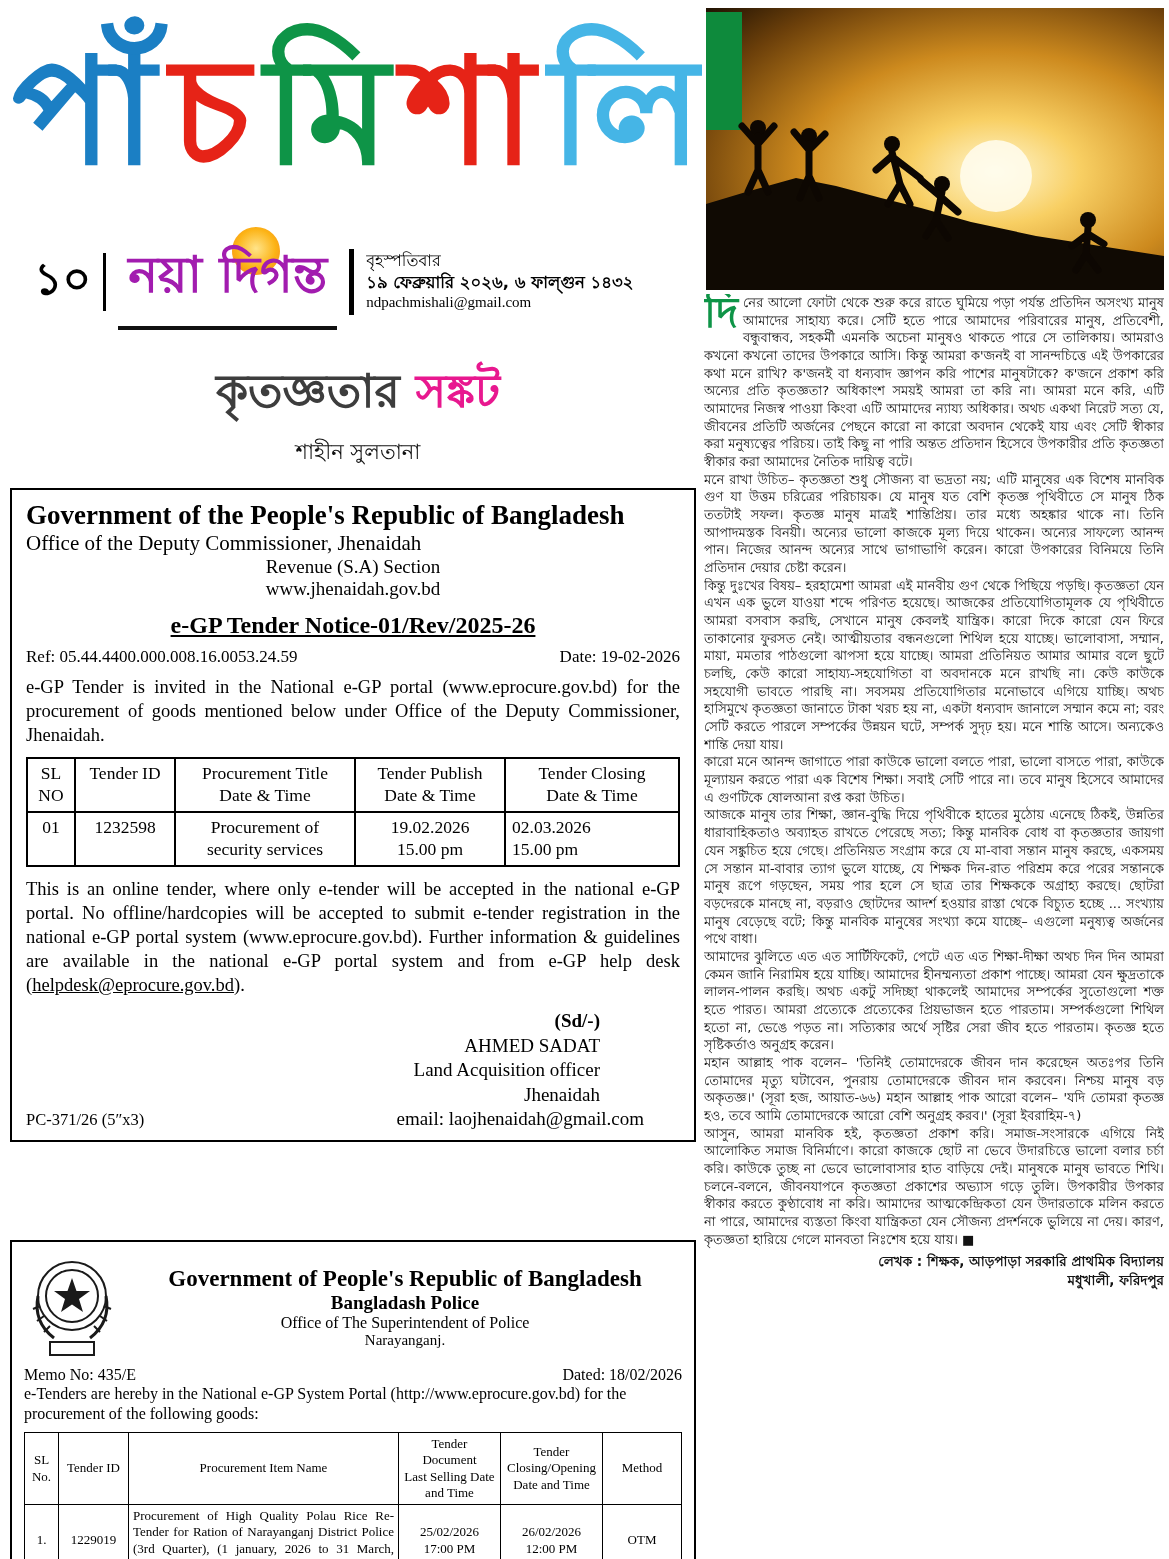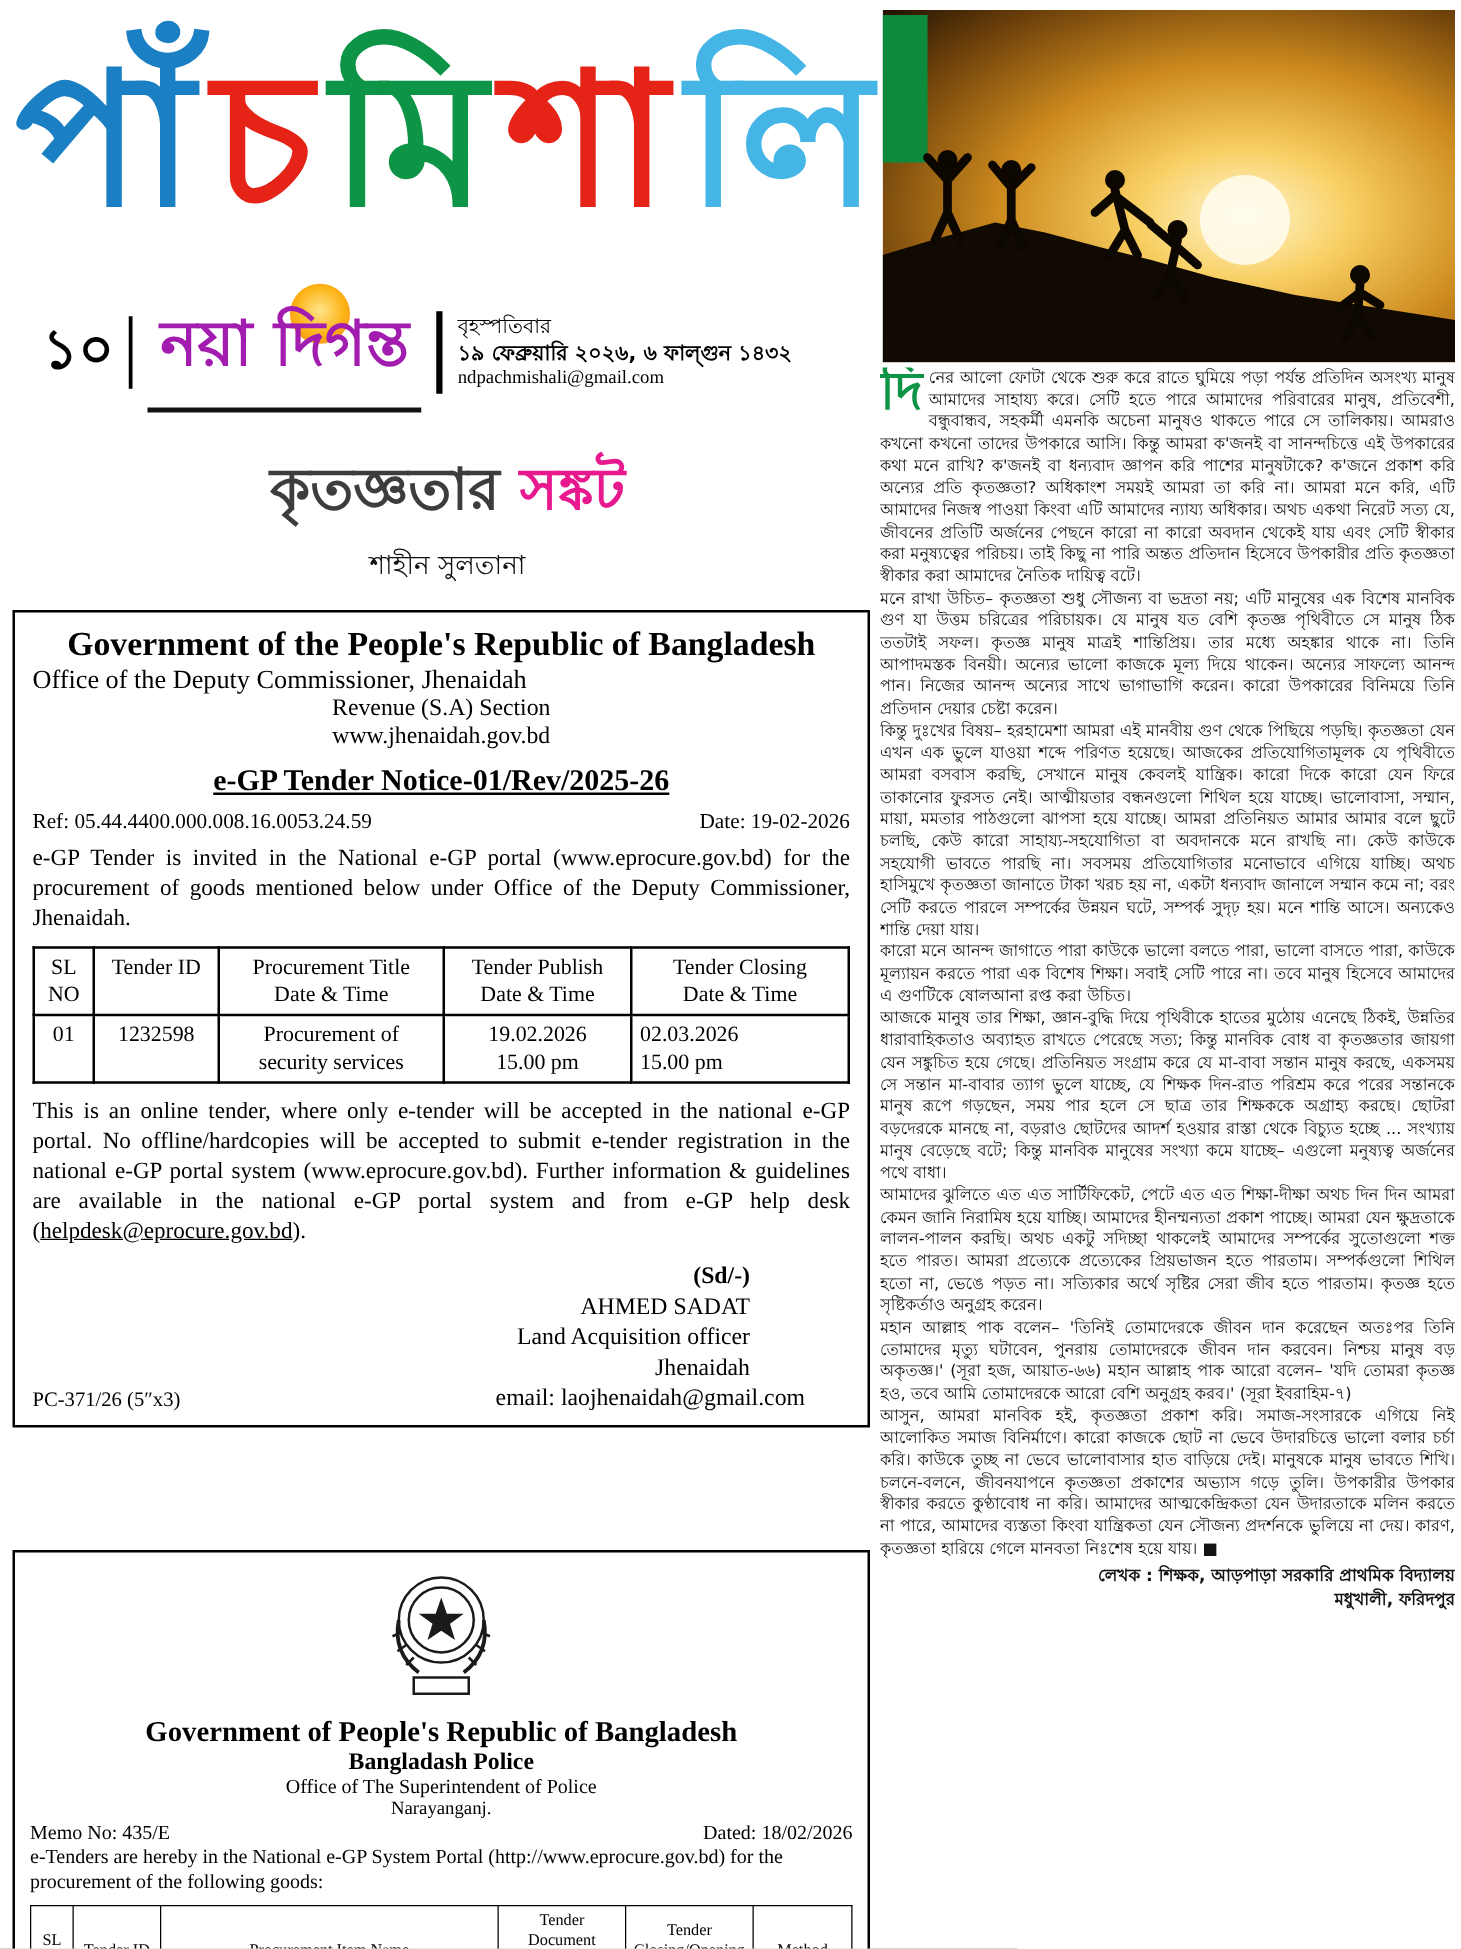--- a/index.html
+++ b/index.html
@@ -39,37 +39,37 @@
     font-family:"DejaVu Sans", sans-serif; font-size:13px; line-height:1.36; text-align:justify; color:#131313; }
   .para { margin:0; }
   .dropcap { float:left; font-size:42px; line-height:38px; font-weight:bold; padding-right:5px; }
   .credit { text-align:right; font-weight:bold; margin-top:4px; font-size:13.5px; }
 
   
   .notice { position:absolute; left:10px; width:686px; border:2px solid #000; background:#fff; padding:10px 14px; }
   #notice1 { top:488px; }
   #notice2 { top:1240px; padding:8px 12px; }
 
-  .n1-gov { font-size:27px; font-weight:bold; text-align:center; line-height:1.15; }
+  .n1-gov { font-size:27px; font-weight:bold; text-align:left; line-height:1.15; }
   .n1-office { font-size:21px; text-align:left; }
   .n1-sec, .n1-web { font-size:19px; text-align:center; }
   .n1-title { font-size:24px; font-weight:bold; text-decoration:underline; text-align:center; margin:12px 0 8px; }
   .n1-refrow { display:flex; justify-content:space-between; font-size:17px; margin:2px 0 8px; }
   .n1-body { font-size:18.5px; text-align:justify; line-height:1.3; }
   table.t1 { width:100%; border-collapse:collapse; margin:10px 0; font-size:17.5px; }
   table.t1 th, table.t1 td { border:2px solid #000; padding:4px 6px; text-align:center; vertical-align:top;
     font-weight:normal; white-space:pre-line; line-height:1.25; }
   .u { text-decoration:underline; }
   .n1-sig { margin:12px 80px 0 auto; width:max-content; text-align:right; font-size:19px; line-height:1.3; }
   .n1-sig .sd { font-weight:bold; }
   .n1-foot { display:flex; justify-content:space-between; align-items:flex-end; margin-top:0; }
   .n1-foot .pc { font-size:16.5px; }
   .n1-foot .em { margin-right:36px; font-size:19px; }
 
-  .n2-head { display:flex; align-items:center; gap:8px;flex-direction:column; }
+  .n2-head { display:flex; align-items:center; gap:8px; }
   .n2-logo { flex:0 0 96px; }
   .n2-titles { flex:1; text-align:center; }
   .n2-gov { font-size:23px; font-weight:bold; }
   .n2-org { font-size:19px; font-weight:bold; }
   .n2-office { font-size:16px; }
   .n2-place { font-size:15px; }
   .n2-memo { display:flex; justify-content:space-between; font-size:16px; margin-top:2px;gap:40px; }
   .n2-title { text-align:center; font-size:30px; font-weight:bold; text-decoration:underline; margin:8px 0 6px; }
   .n2-intro { font-size:16px; line-height:1.25; }
   table.t2 { width:100%; border-collapse:collapse; margin-top:8px; font-size:13px; }

